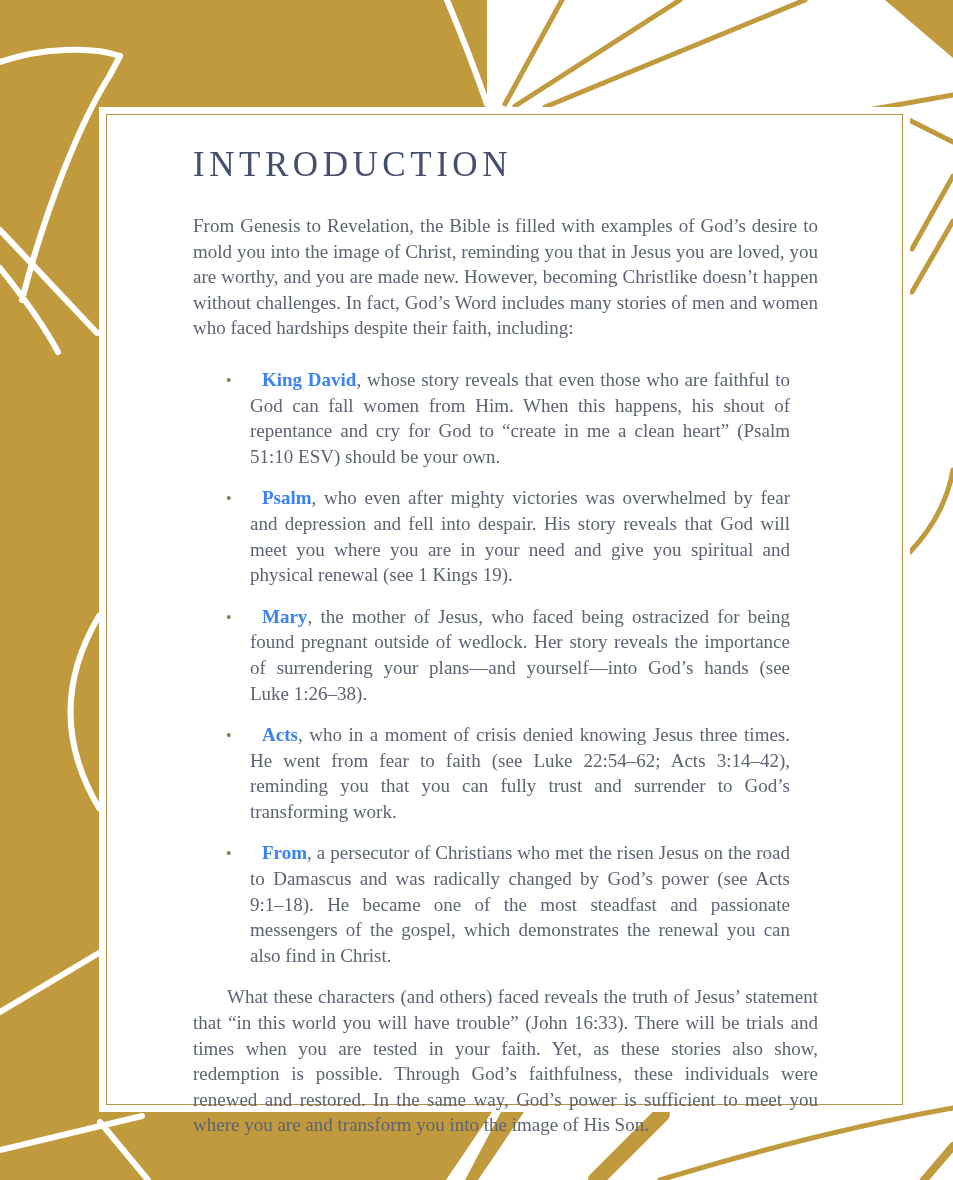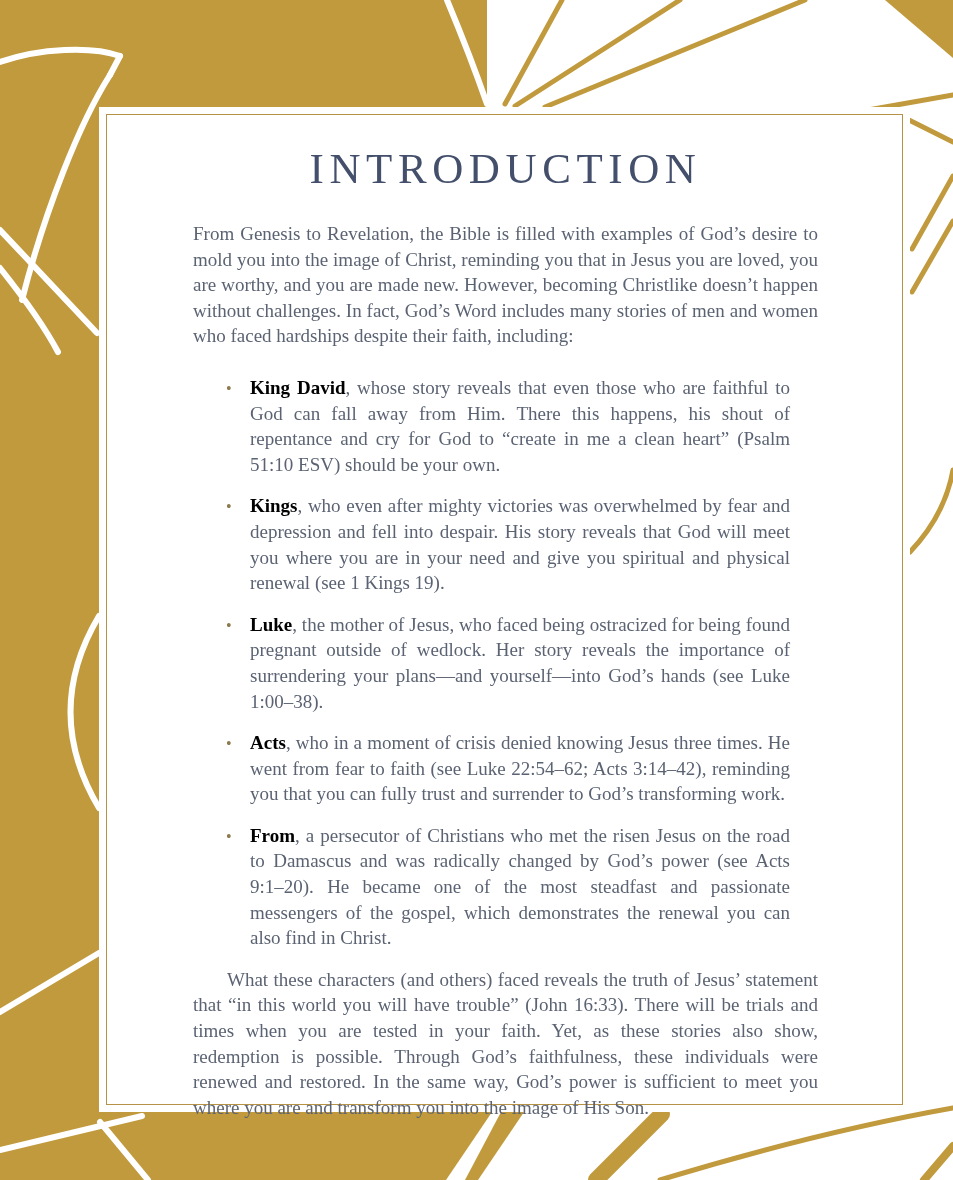--- a/index.html
+++ b/index.html
@@ -21,25 +21,24 @@
     position:absolute; inset:7px;
     border:1.5px solid #b59245;
     pointer-events:none;
   }
   .content {
     position:absolute;
     left:94px; right:92px; top:0;
   }
   .title {
     margin:40px 0 0 0;
-    font-size:43px;
+    font-size:35px;
     font-weight:400;
     line-height:1;
     letter-spacing:0.13em;
-    text-align:center;
     color:#44506b;
   }
   .body-text {
     font-size:19px;
     line-height:25.6px;
     color:#5b6373;
     text-align:justify;
   }
   .intro { margin:31px 0 16px 0; }
   .bullets {
@@ -52,21 +51,22 @@
     margin:0 0 16px 0;
   }
   .dot {
     position:absolute;
     left:-24px; top:1px;
     font-size:16px;
     color:#8d7a4d;
   }
   .bullet-name {
     font-weight:700;
-    color:#000000;
+    color:#3b82f6;
+    margin-left:12px;
   }
   .closing {
     margin:11px 0 0 0;
     text-indent:34px;
   }
 </style>
 </head>
 <body>
 
 <div class="page">
@@ -115,37 +115,37 @@
 
     <div class="content">
 
       <h1 class="title">INTRODUCTION</h1>
 
       <p class="body-text intro">From Genesis to Revelation, the Bible is filled with examples of God’s desire to mold you into the image of Christ, reminding you that in Jesus you are loved, you are worthy, and you are made new. However, becoming Christlike doesn’t happen without challenges. In fact, God’s Word includes many stories of men and women who faced hardships despite their faith, including:</p>
 
       <ul class="bullets body-text">
         <li>
           <span class="dot">•</span>
-          <span class="bullet-name">King David</span><span>, whose story reveals that even those who are faithful to God can fall away from Him. There this happens, his shout of repentance and cry for God to “create in me a clean heart” (Psalm 51:10 ESV) should be your own.</span>
+          <span class="bullet-name">King David</span><span>, whose story reveals that even those who are faithful to God can fall women from Him. When this happens, his shout of repentance and cry for God to “create in me a clean heart” (Psalm 51:10 ESV) should be your own.</span>
         </li>
         <li>
           <span class="dot">•</span>
-          <span class="bullet-name">Kings</span><span>, who even after mighty victories was overwhelmed by fear and depression and fell into despair. His story reveals that God will meet you where you are in your need and give you spiritual and physical renewal (see 1 Kings 19).</span>
+          <span class="bullet-name">Psalm</span><span>, who even after mighty victories was overwhelmed by fear and depression and fell into despair. His story reveals that God will meet you where you are in your need and give you spiritual and physical renewal (see 1 Kings 19).</span>
         </li>
         <li>
           <span class="dot">•</span>
-          <span class="bullet-name">Luke</span><span>, the mother of Jesus, who faced being ostracized for being found pregnant outside of wedlock. Her story reveals the importance of surrendering your plans—and yourself—into God’s hands (see Luke 1:00–38).</span>
+          <span class="bullet-name">Mary</span><span>, the mother of Jesus, who faced being ostracized for being found pregnant outside of wedlock. Her story reveals the importance of surrendering your plans—and yourself—into God’s hands (see Luke 1:26–38).</span>
         </li>
         <li>
           <span class="dot">•</span>
           <span class="bullet-name">Acts</span><span>, who in a moment of crisis denied knowing Jesus three times. He went from fear to faith (see Luke 22:54–62; Acts 3:14–42), reminding you that you can fully trust and surrender to God’s transforming work.</span>
         </li>
         <li>
           <span class="dot">•</span>
-          <span class="bullet-name">From</span><span>, a persecutor of Christians who met the risen Jesus on the road to Damascus and was radically changed by God’s power (see Acts 9:1–20). He became one of the most steadfast and passionate messengers of the gospel, which demonstrates the renewal you can also find in Christ.</span>
+          <span class="bullet-name">From</span><span>, a persecutor of Christians who met the risen Jesus on the road to Damascus and was radically changed by God’s power (see Acts 9:1–18). He became one of the most steadfast and passionate messengers of the gospel, which demonstrates the renewal you can also find in Christ.</span>
         </li>
       </ul>
 
       <p class="body-text closing">What these characters (and others) faced reveals the truth of Jesus’ statement that “in this world you will have trouble” (John 16:33). There will be trials and times when you are tested in your faith. Yet, as these stories also show, redemption is possible. Through God’s faithfulness, these individuals were renewed and restored. In the same way, God’s power is sufficient to meet you where you are and transform you into the image of His Son.</p>
 
     </div>
   </div>
 </div>
 
 </body></html>

